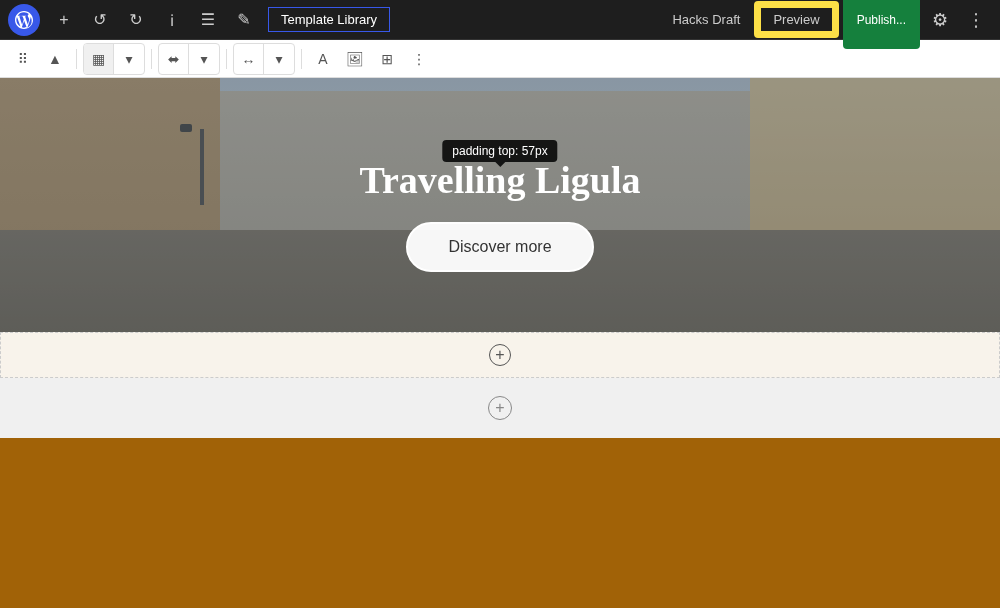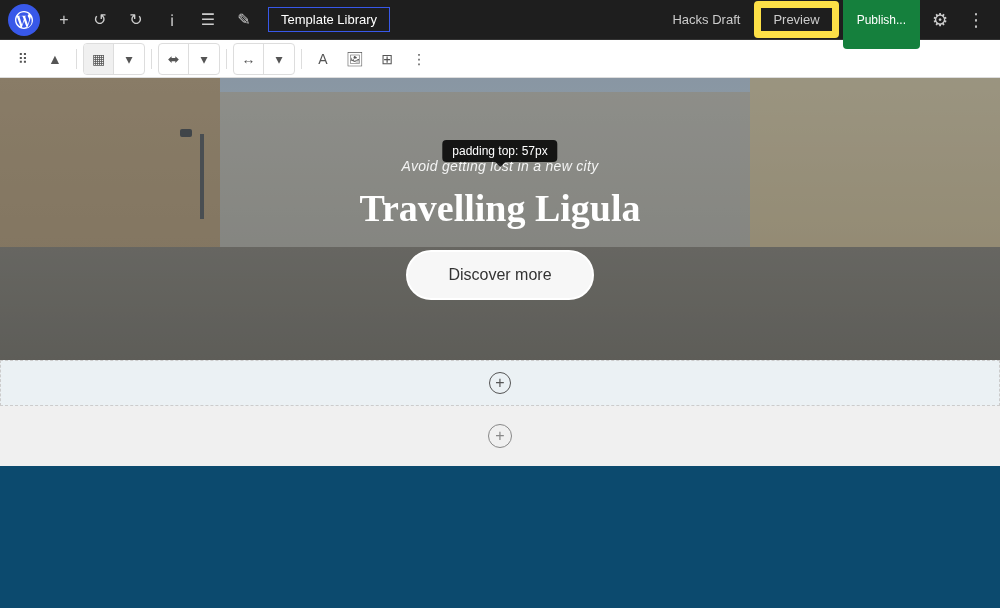--- a/index.html
+++ b/index.html
@@ -76,21 +76,21 @@
       pointer-events: none;
     }
     .padding-tooltip::after {
       content: ''; position: absolute; bottom: -5px; left: 50%;
       transform: translateX(-50%); border: 5px solid transparent;
       border-top-color: rgba(0,0,0,0.85); border-bottom: none;
     }
 
     
     .main-area {
-      position: relative; background: #0c4a6e;
+      position: relative; background: #a16207;
       height: calc(608px - 40px - 38px);
       overflow-y: auto;
     }
 
     
     .hero-section {
       position: relative; width: 100%;
       background: #6b7a8d;
       overflow: hidden;
     }
@@ -260,21 +260,20 @@
 
       <div style="position:absolute;bottom:0;left:0;right:0;height:40%;background:linear-gradient(180deg,#8a8070 0%,#7a7060 100%);"></div>
 
       <div style="position:absolute;top:20%;left:20%;width:4px;height:30%;background:#555;"></div>
       <div style="position:absolute;top:18%;left:18%;width:12px;height:8px;background:#444;border-radius:2px;"></div>
     </div>
 
     <div class="hero-overlay"></div>
 
     <div class="hero-content">
-      <div class="hero-subtitle">Avoid getting lost in a new city</div>
       <h1 class="hero-title">Travelling Ligula</h1>
       <button class="hero-btn">Discover more</button>
     </div>
   </div>
 
   <div class="add-block-row">
     <div class="add-block-icon">
       <span>+</span>
     </div>
   </div>

